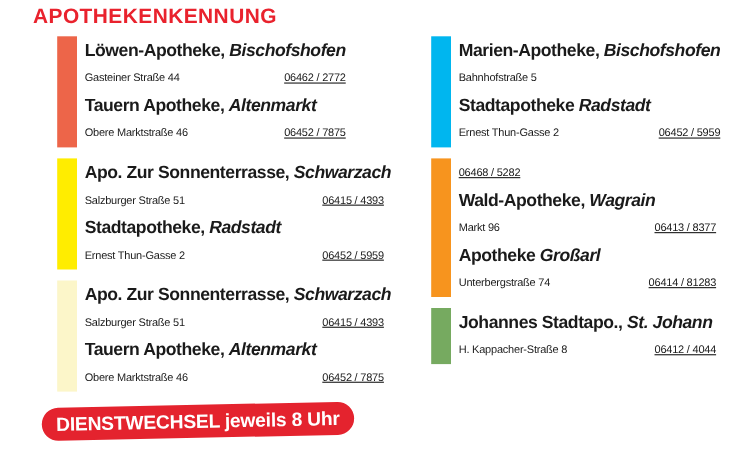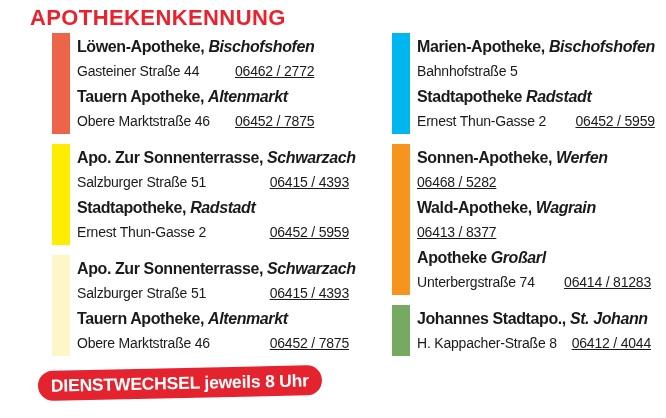--- a/index.html
+++ b/index.html
@@ -8,21 +8,21 @@
     position: relative;
     background: #ffffff;
     font-family: "Liberation Sans", sans-serif;
     color: #1a1a1a;
     overflow: hidden;
   }
   .page-title {
     position: absolute;
     left: 30px;
     top: 5px;
-    font-size: 22px;
+    font-size: 19px;
     font-weight: 700;
     letter-spacing: 0.4px;
     white-space: nowrap;
   }
   .column {
     position: absolute;
     top: 33px;
     display: flex;
     flex-direction: column;
   }
@@ -43,21 +43,21 @@
     display: flex;
     flex-direction: column;
     width: 272px;
     padding-top: 1px;
   }
   .entry { display: block; }
   .line {
     height: 25px;
     line-height: 25px;
     white-space: nowrap;
-    font-size: 14px;
+    font-size: 10px;
   }
   .line-name {
     font-weight: 700;
     font-size: 16px;
     letter-spacing: -0.4px;
   }
   .city {
     font-style: italic;
     font-weight: 700;
   }
@@ -175,28 +175,28 @@
           </div>
       </div>
     </div>
   </div>
 
 
   <div class="group">
     <div class="color-bar" style="background: rgb(247, 148, 30);"></div>
     <div class="group-content">
       <div class="entry">
-        <div class="line line-name"><span>Sonnen-Apotheke,</span> <span class="city">Werfen</span></div>
         <div class="line line-addr">
             <span class="phone">06468 / 5282</span>
           </div>
       </div>
       <div class="entry">
         <div class="line line-name"><span>Wald-Apotheke,</span> <span class="city">Wagrain</span></div>
         <div class="line line-addr">
+            <span>Markt 96</span>
             <span class="phone">06413 / 8377</span>
           </div>
       </div>
       <div class="entry">
         <div class="line line-name"><span>Apotheke</span> <span class="city">Großarl</span></div>
         <div class="line line-addr">
             <span>Unterbergstraße 74</span>
             <span class="phone">06414 / 81283</span>
           </div>
       </div>

